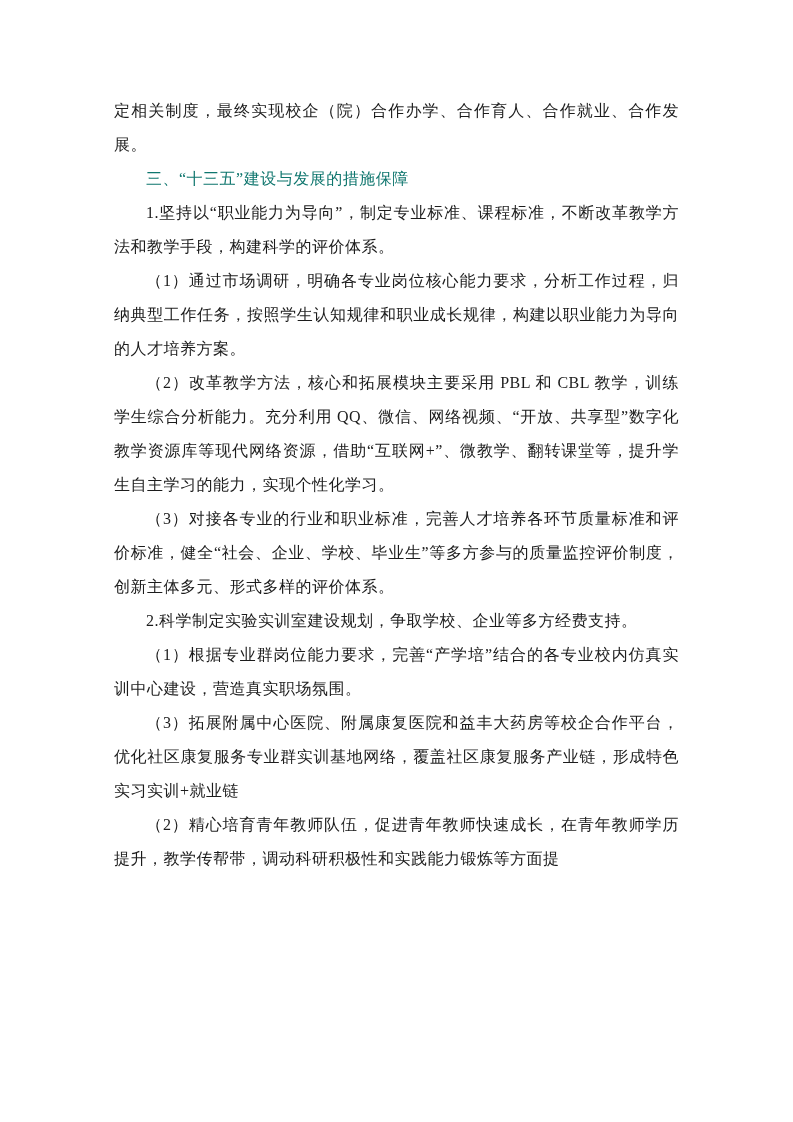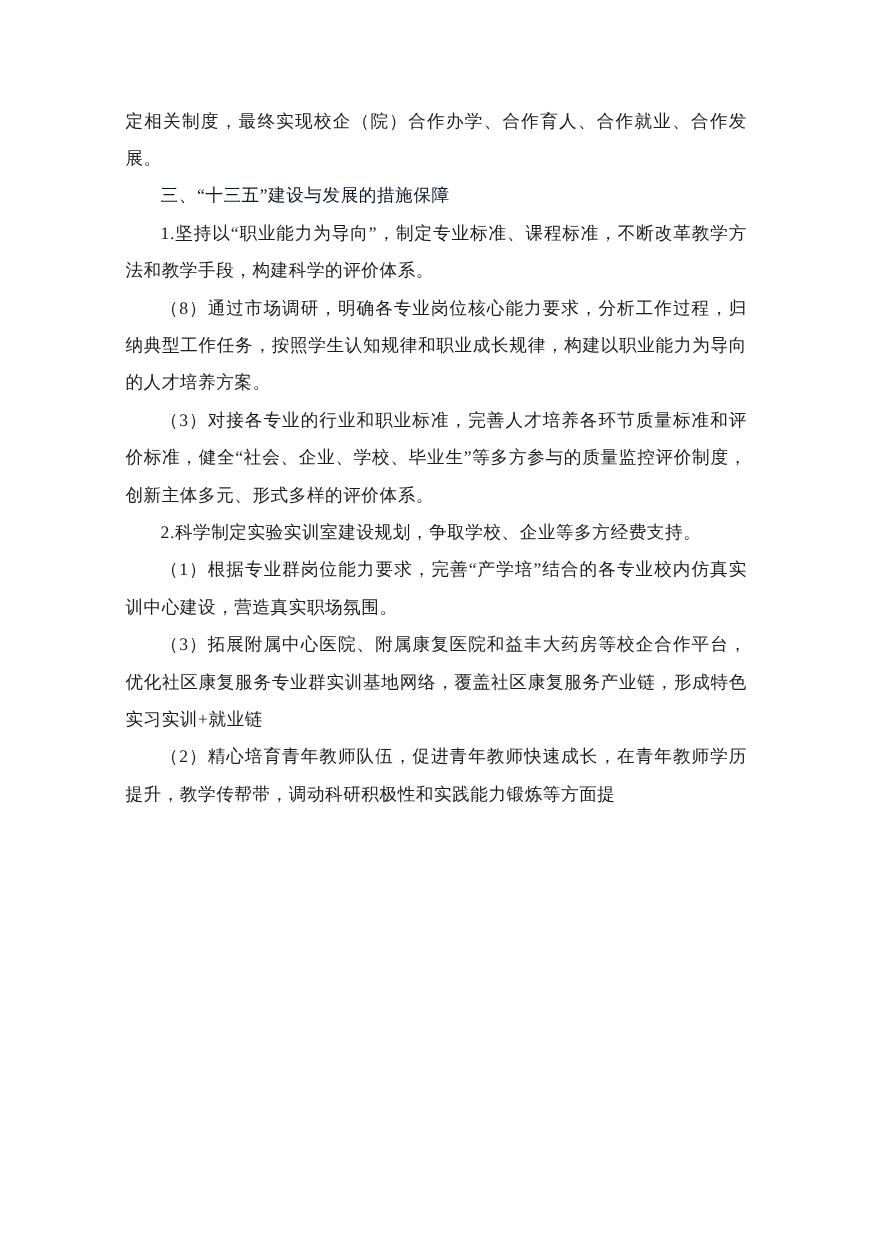--- a/index.html
+++ b/index.html
@@ -30,21 +30,21 @@
       text-align: justify;
       font-weight: normal;
       letter-spacing: 0.5px;
     }
     .indent {
       text-indent: 2em;
     }
     .heading {
       font-weight: bold;
       font-size: 16.5px;
-      color: #0f172a;
+      color: #0f766e;
     }
     .footer {
       position: absolute;
       left: 0;
       right: 0;
       bottom: 60px;
       text-align: center;
       font-size: 13px;
       color: #2a2a2a;
       letter-spacing: 1px;
@@ -55,22 +55,23 @@
 
 <div class="page">
   <div class="content">
 
     <p class="para">定相关制度，最终实现校企（院）合作办学、合作育人、合作就业、合作发展。</p>
 
     <h2 class="heading indent">三、“十三五”建设与发展的措施保障</h2>
 
     <p class="para indent">1.坚持以“职业能力为导向”，制定专业标准、课程标准，不断改革教学方法和教学手段，构建科学的评价体系。</p>
 
-    <p class="para indent">（8）通过市场调研，明确各专业岗位核心能力要求，分析工作过程，归纳典型工作任务，按照学生认知规律和职业成长规律，构建以职业能力为导向的人才培养方案。</p>
+    <p class="para indent">（1）通过市场调研，明确各专业岗位核心能力要求，分析工作过程，归纳典型工作任务，按照学生认知规律和职业成长规律，构建以职业能力为导向的人才培养方案。</p>
 
+    <p class="para indent">（2）改革教学方法，核心和拓展模块主要采用 PBL 和 CBL 教学，训练学生综合分析能力。充分利用 QQ、微信、网络视频、“开放、共享型”数字化教学资源库等现代网络资源，借助“互联网+”、微教学、翻转课堂等，提升学生自主学习的能力，实现个性化学习。</p>
 
     <p class="para indent">（3）对接各专业的行业和职业标准，完善人才培养各环节质量标准和评价标准，健全“社会、企业、学校、毕业生”等多方参与的质量监控评价制度，创新主体多元、形式多样的评价体系。</p>
 
     <p class="para indent">2.科学制定实验实训室建设规划，争取学校、企业等多方经费支持。</p>
 
     <p class="para indent">（1）根据专业群岗位能力要求，完善“产学培”结合的各专业校内仿真实训中心建设，营造真实职场氛围。</p>
 
     <p class="para indent">（3）拓展附属中心医院、附属康复医院和益丰大药房等校企合作平台，优化社区康复服务专业群实训基地网络，覆盖社区康复服务产业链，形成特色实习实训+就业链</p>
 
 

